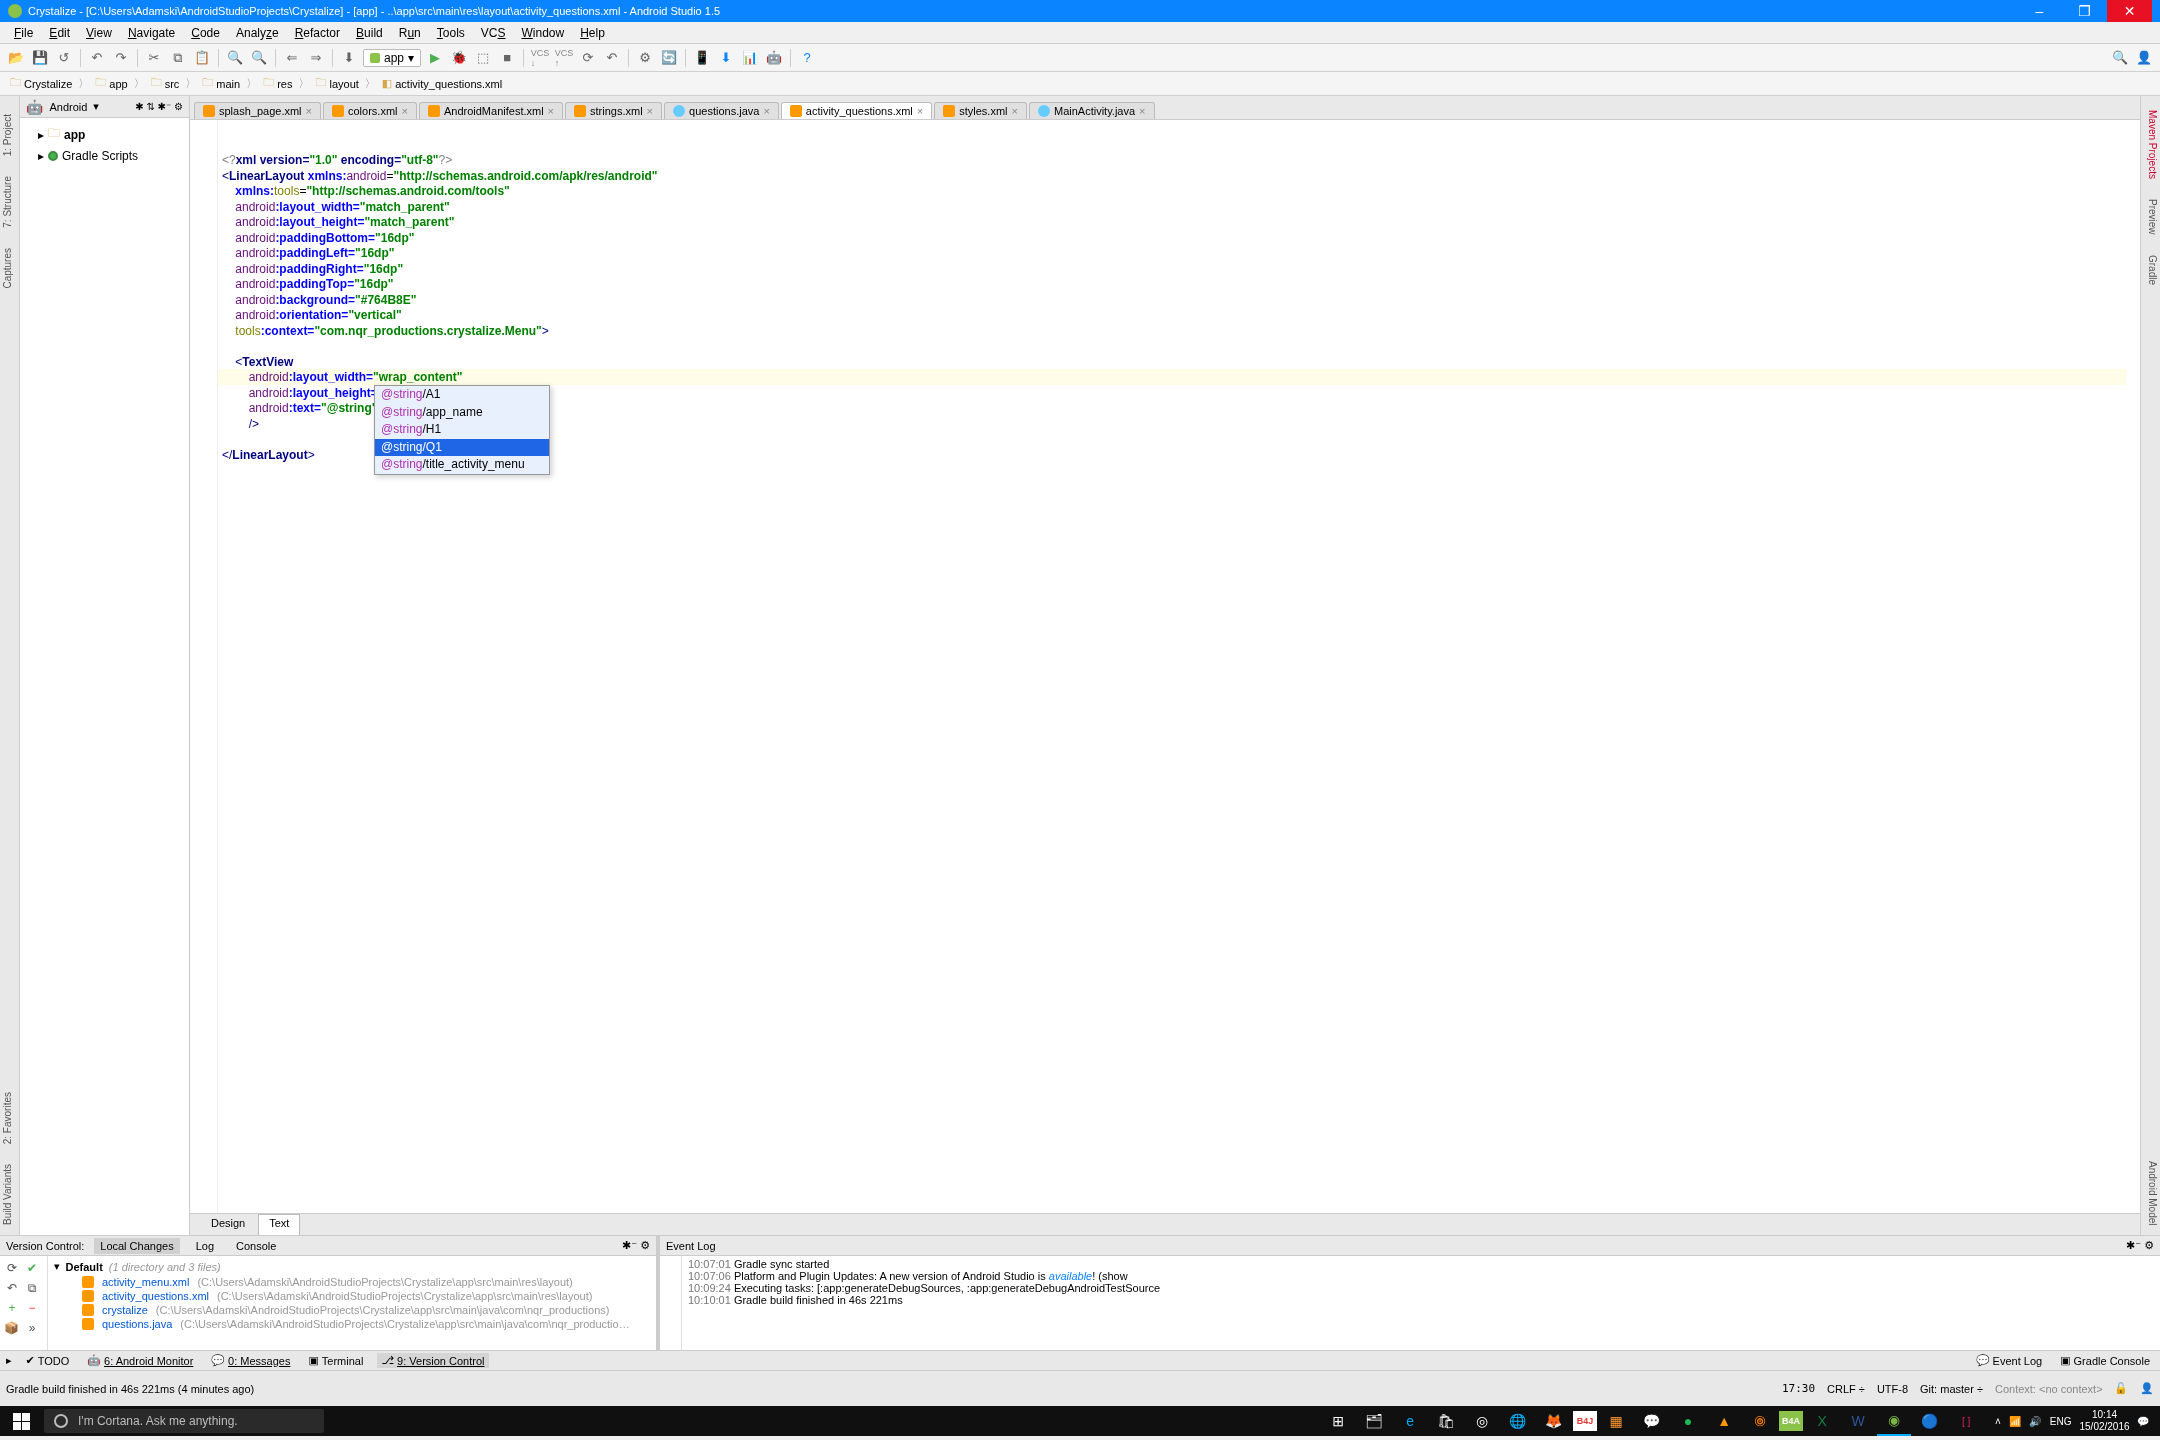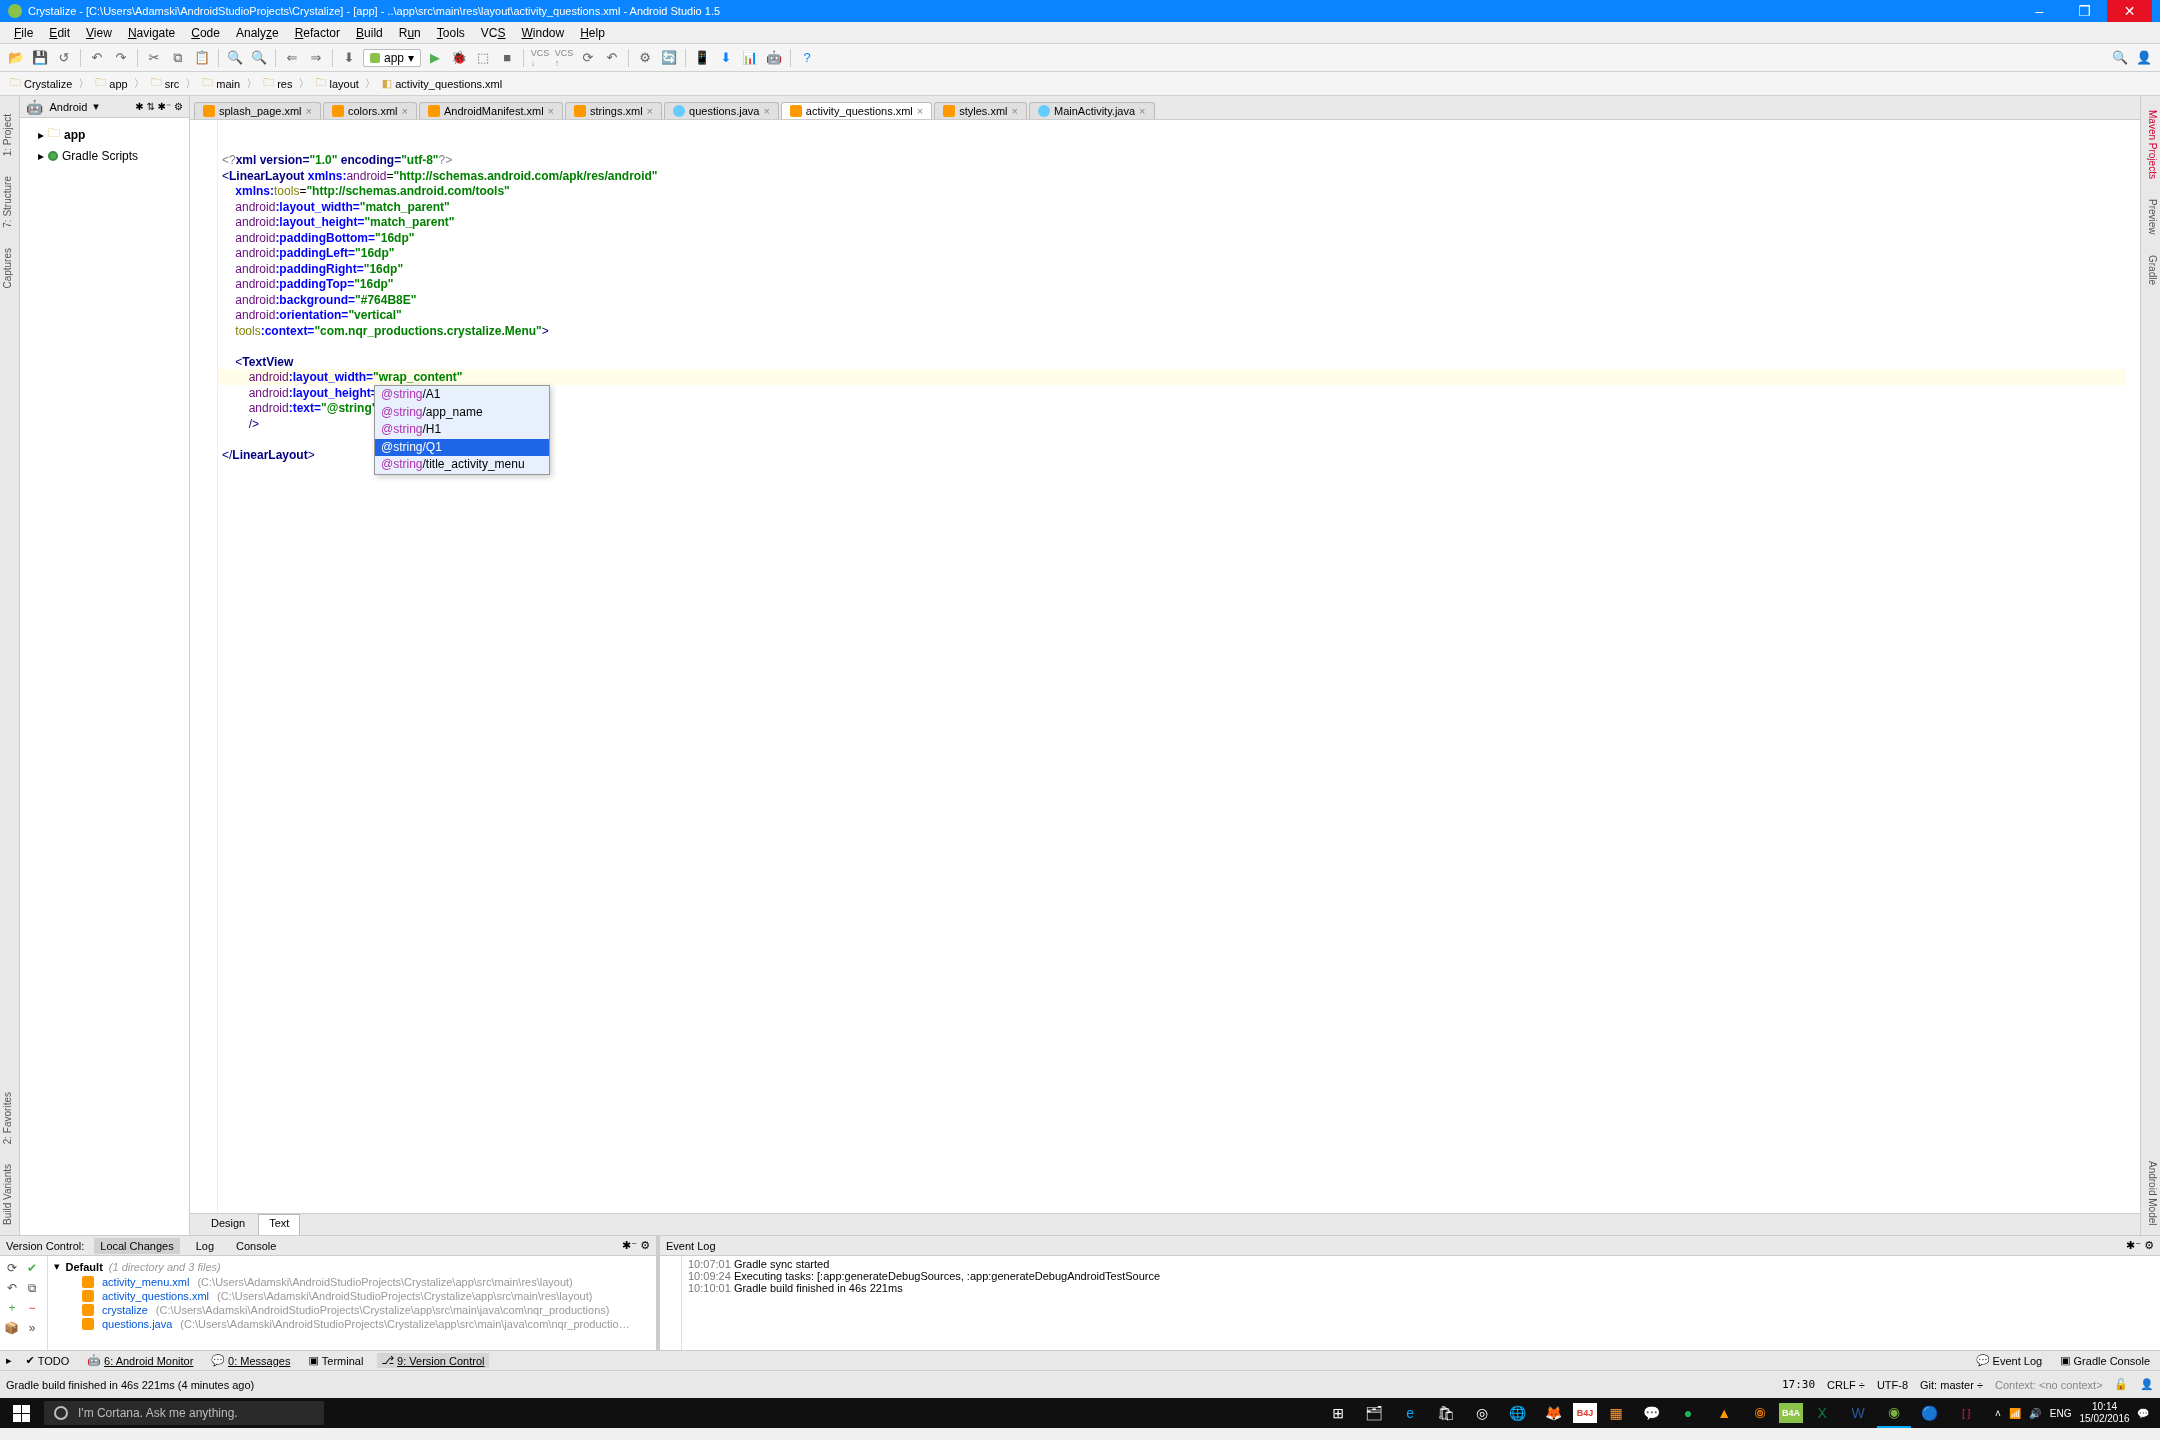--- a/index.html
+++ b/index.html
@@ -111,21 +111,21 @@
 .log-body .time { color: #777; }
 .log-body .avail { color: #0a84ff; font-style: italic; }
 .log-toolbar { width: 22px; border-right: 1px solid #ddd; }
 
 
 .bottom-tools { background: #e8e8e8; border-top: 1px solid #ccc; height: 20px; display: flex; align-items: center; padding: 0 6px; font-size: 11px; gap: 10px; }
 .bottom-tools .bt { display: flex; align-items: center; gap: 3px; padding: 1px 4px; cursor: pointer;}
 .bottom-tools .spacer { flex: 1; }
 
 
-.status-bar { background: #e8e8e8; border-top: 1px solid #ccc; height: 28px; display: flex; align-items: center; padding: 0 6px; font-size: 11px; gap: 12px; }
+.status-bar { background: #e8e8e8; border-top: 1px solid #ccc; height: 36px; display: flex; align-items: center; padding: 0 6px; font-size: 11px; gap: 12px; }
 .status-bar .spacer { flex: 1; }
 .status-bar .mono { font-family: Consolas, monospace; }
 
 
 .taskbar { background: #101010; height: 30px; display: flex; align-items: center; padding: 0 4px; gap: 6px; }
 .taskbar .start { width: 34px; height: 30px; display: flex; align-items: center; justify-content: center; }
 .taskbar .start-grid { display: grid; grid-template-columns: 8px 8px; grid-template-rows: 8px 8px; gap: 1px; }
 .taskbar .start-grid div { background: #fff; }
 .taskbar .cortana { display: flex; align-items: center; background: #2a2a2a; border-radius: 2px; height: 24px; padding: 0 10px; gap: 10px; min-width: 280px; color: #bcbcbc; font-size: 12px; }
 .taskbar .tb-icons { display: flex; gap: 2px; margin-left: auto; align-items: center; }
@@ -407,20 +407,21 @@
   <div class="log-panel">
     <div class="panel-header">
       <span>Event Log</span>
       <span style="flex:1"></span>
       <span>✱⁻ ⚙</span>
     </div>
     <div class="panel-body">
       <div class="log-toolbar"></div>
       <div class="log-body" id="log-body">
           <div><span class="time">10:07:01</span> Gradle sync started</div>
+          <div><span class="time">10:07:06</span> Platform and Plugin Updates: A new version of Android Studio is <span class="avail">available</span>! (show</div>
           <div><span class="time">10:09:24</span> Executing tasks: [:app:generateDebugSources, :app:generateDebugAndroidTestSource</div>
           <div><span class="time">10:10:01</span> Gradle build finished in 46s 221ms</div>
         </div>
     </div>
   </div>
 </div>
 
 <div class="bottom-tools">
   <span>▸</span>
   <span class="bt">✔ <span>TODO</span></span>

